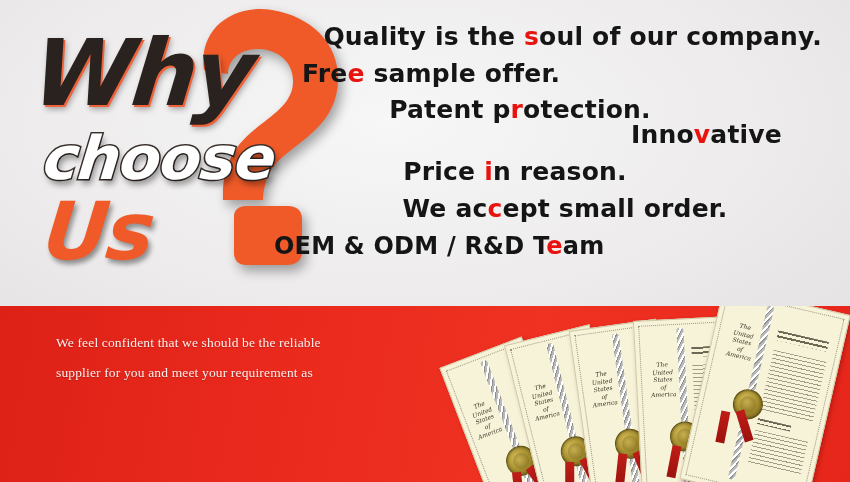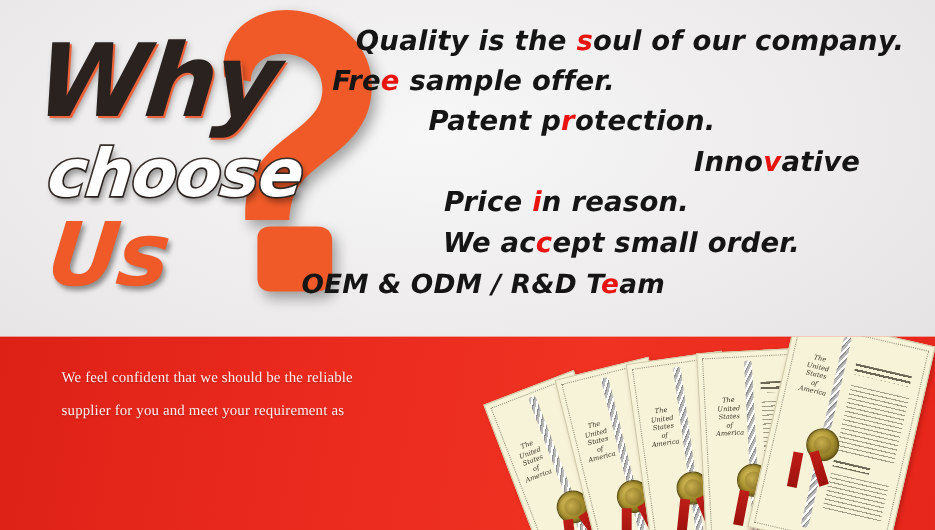--- a/index.html
+++ b/index.html
@@ -71,26 +71,25 @@
     position:absolute;left:262px;top:24px;width:578px;
     text-align:center;
     font-family:"DejaVu Sans",sans-serif;
     font-weight:bold;
     color:#151515;
   }
   .slogan-line{
     white-space:nowrap;
     line-height:1.0;
     letter-spacing:.2px;
-    font-style:italic;
   }
   .slogan-line .hl{color:#e8130f;}
   #s-line-0{font-size:25px;margin-bottom:12px;text-align:right;padding-right:18px;}
   #s-line-1{font-size:25px;margin-bottom:11px;text-align:left;padding-left:40px;}
-  #s-line-2{font-size:25px;margin-bottom:12px;text-align:center;padding-right:62px;}
+  #s-line-2{font-size:25px;text-align:center;padding-right:62px;}
   #s-line-3{font-size:25px;margin-bottom:12px;text-align:right;padding-right:58px;}
   #s-line-4{font-size:25px;margin-bottom:12px;text-align:center;padding-right:72px;margin-top:12px;}
   #s-line-5{font-size:25px;margin-bottom:13px;padding-left:28px;}
   #s-line-6{font-size:24px;text-align:left;padding-left:12px;}
 
   
   #red-panel{
     position:absolute;left:0;top:306px;width:850px;height:176px;
     background:linear-gradient(100deg,#dd2117 0%,#e8281c 28%,#ef3222 62%,#e7261b 100%);
     overflow:hidden;

